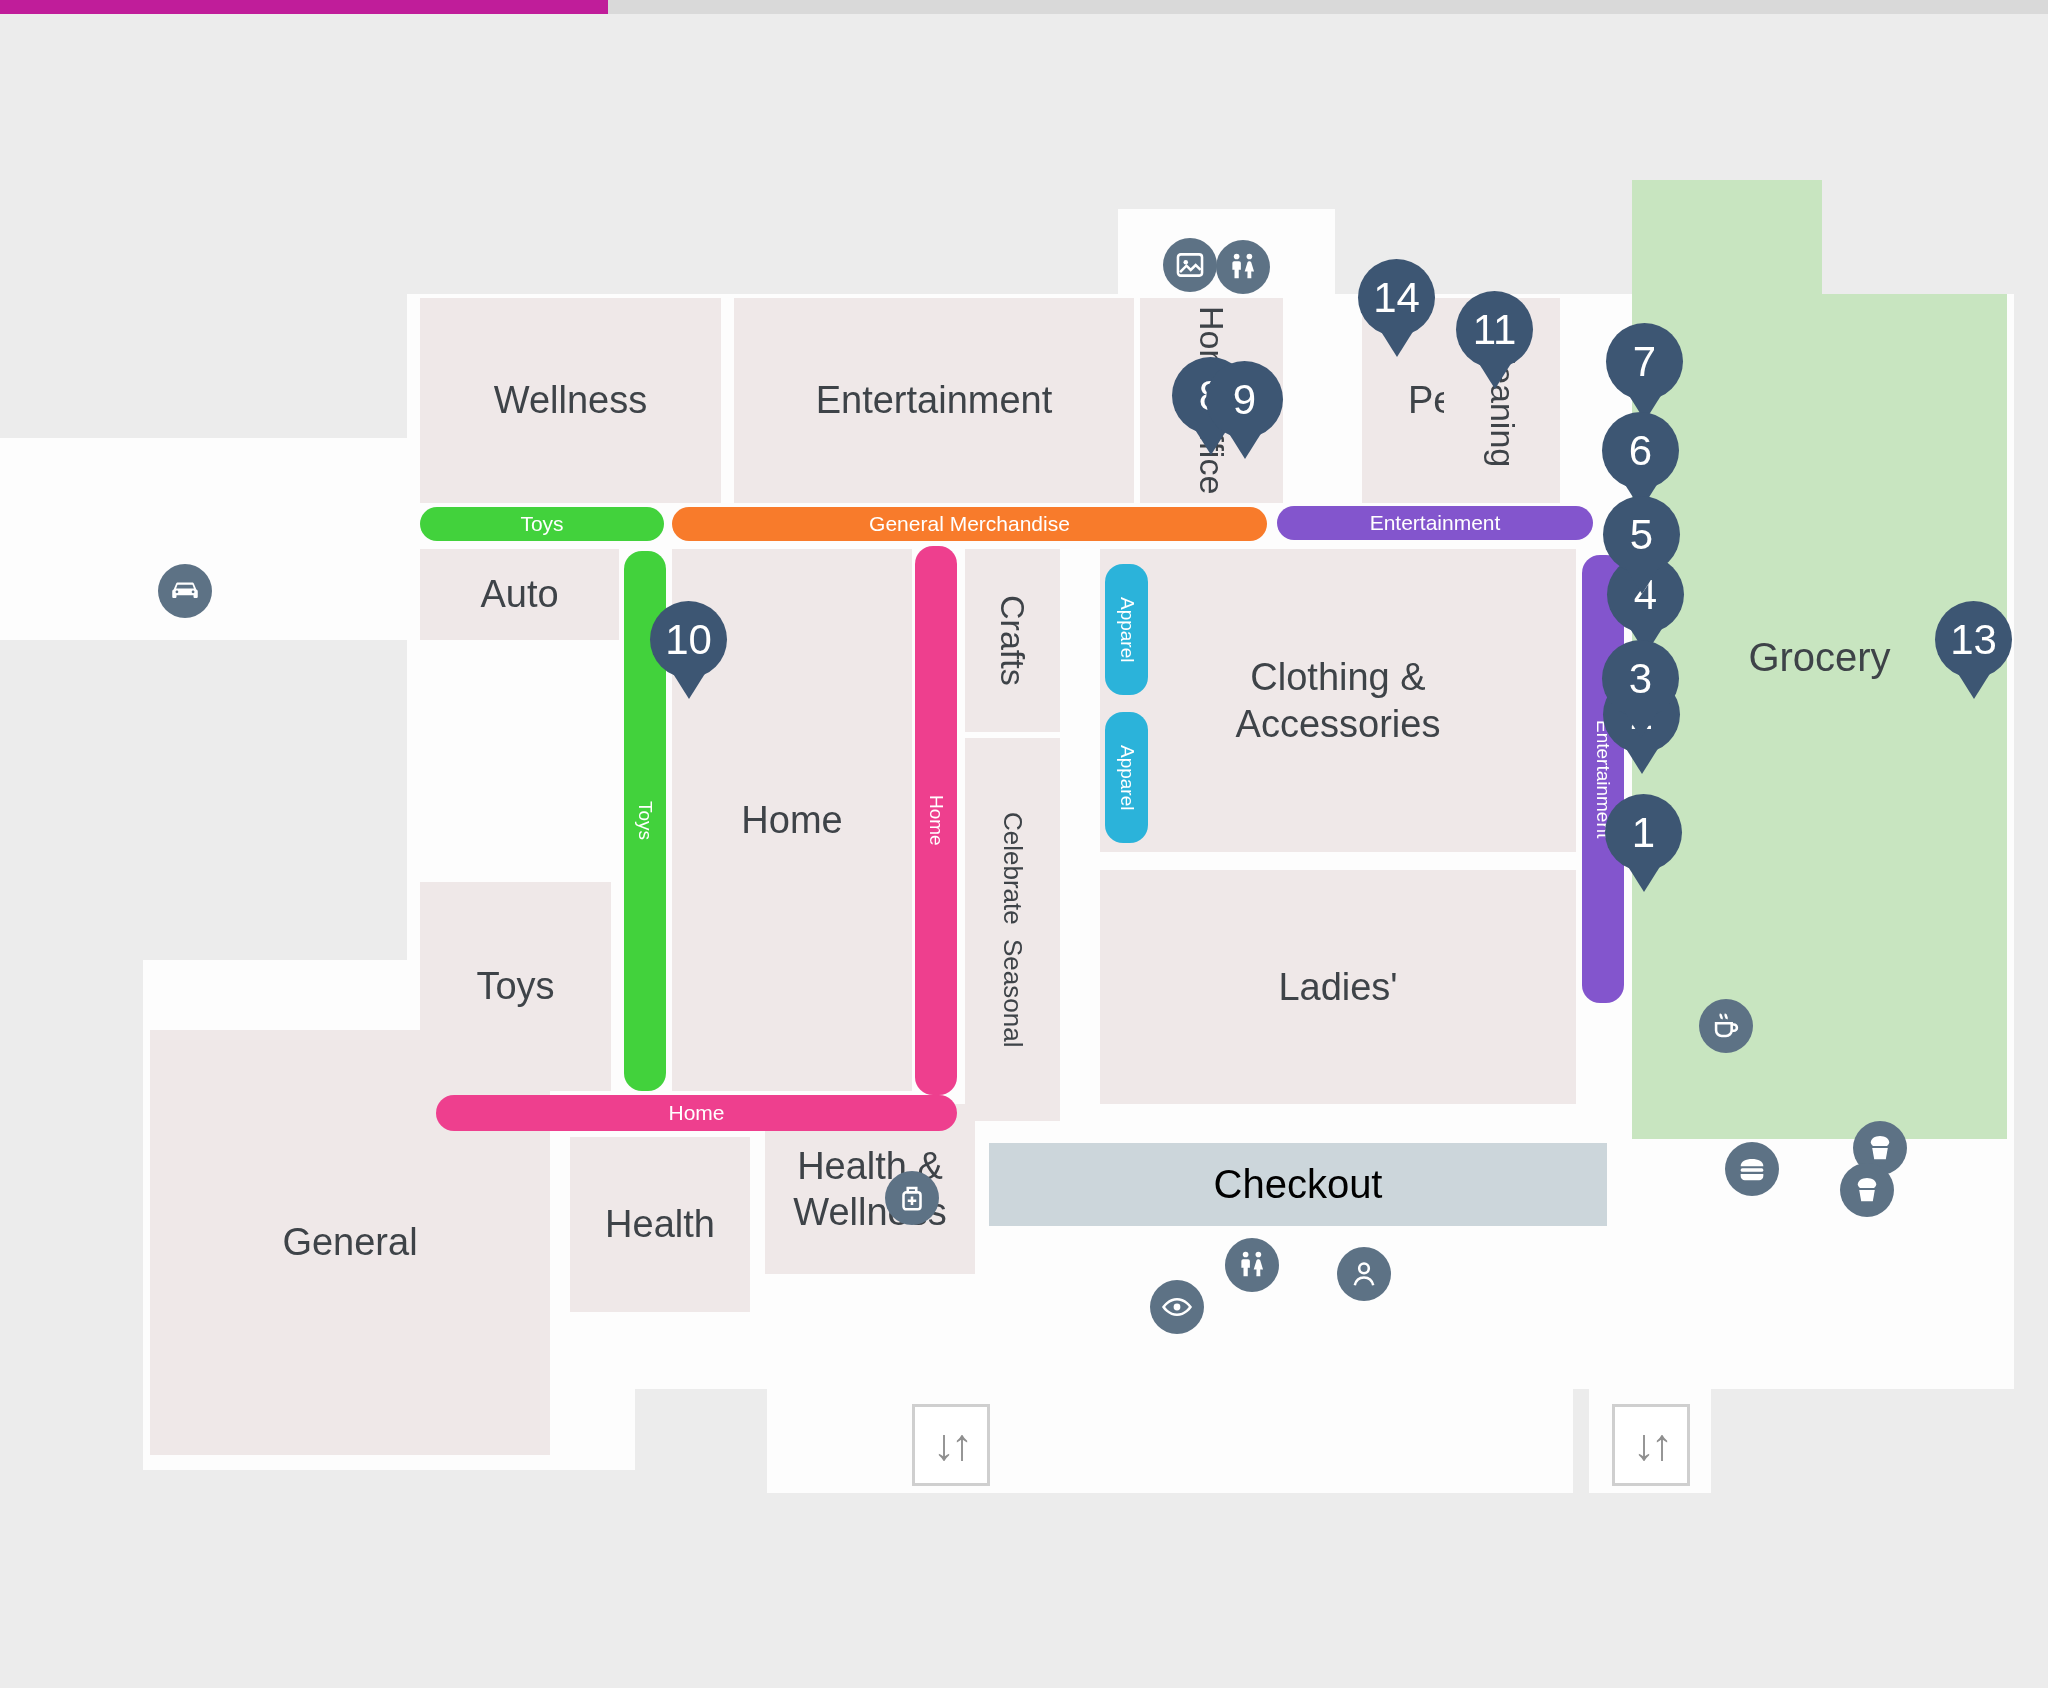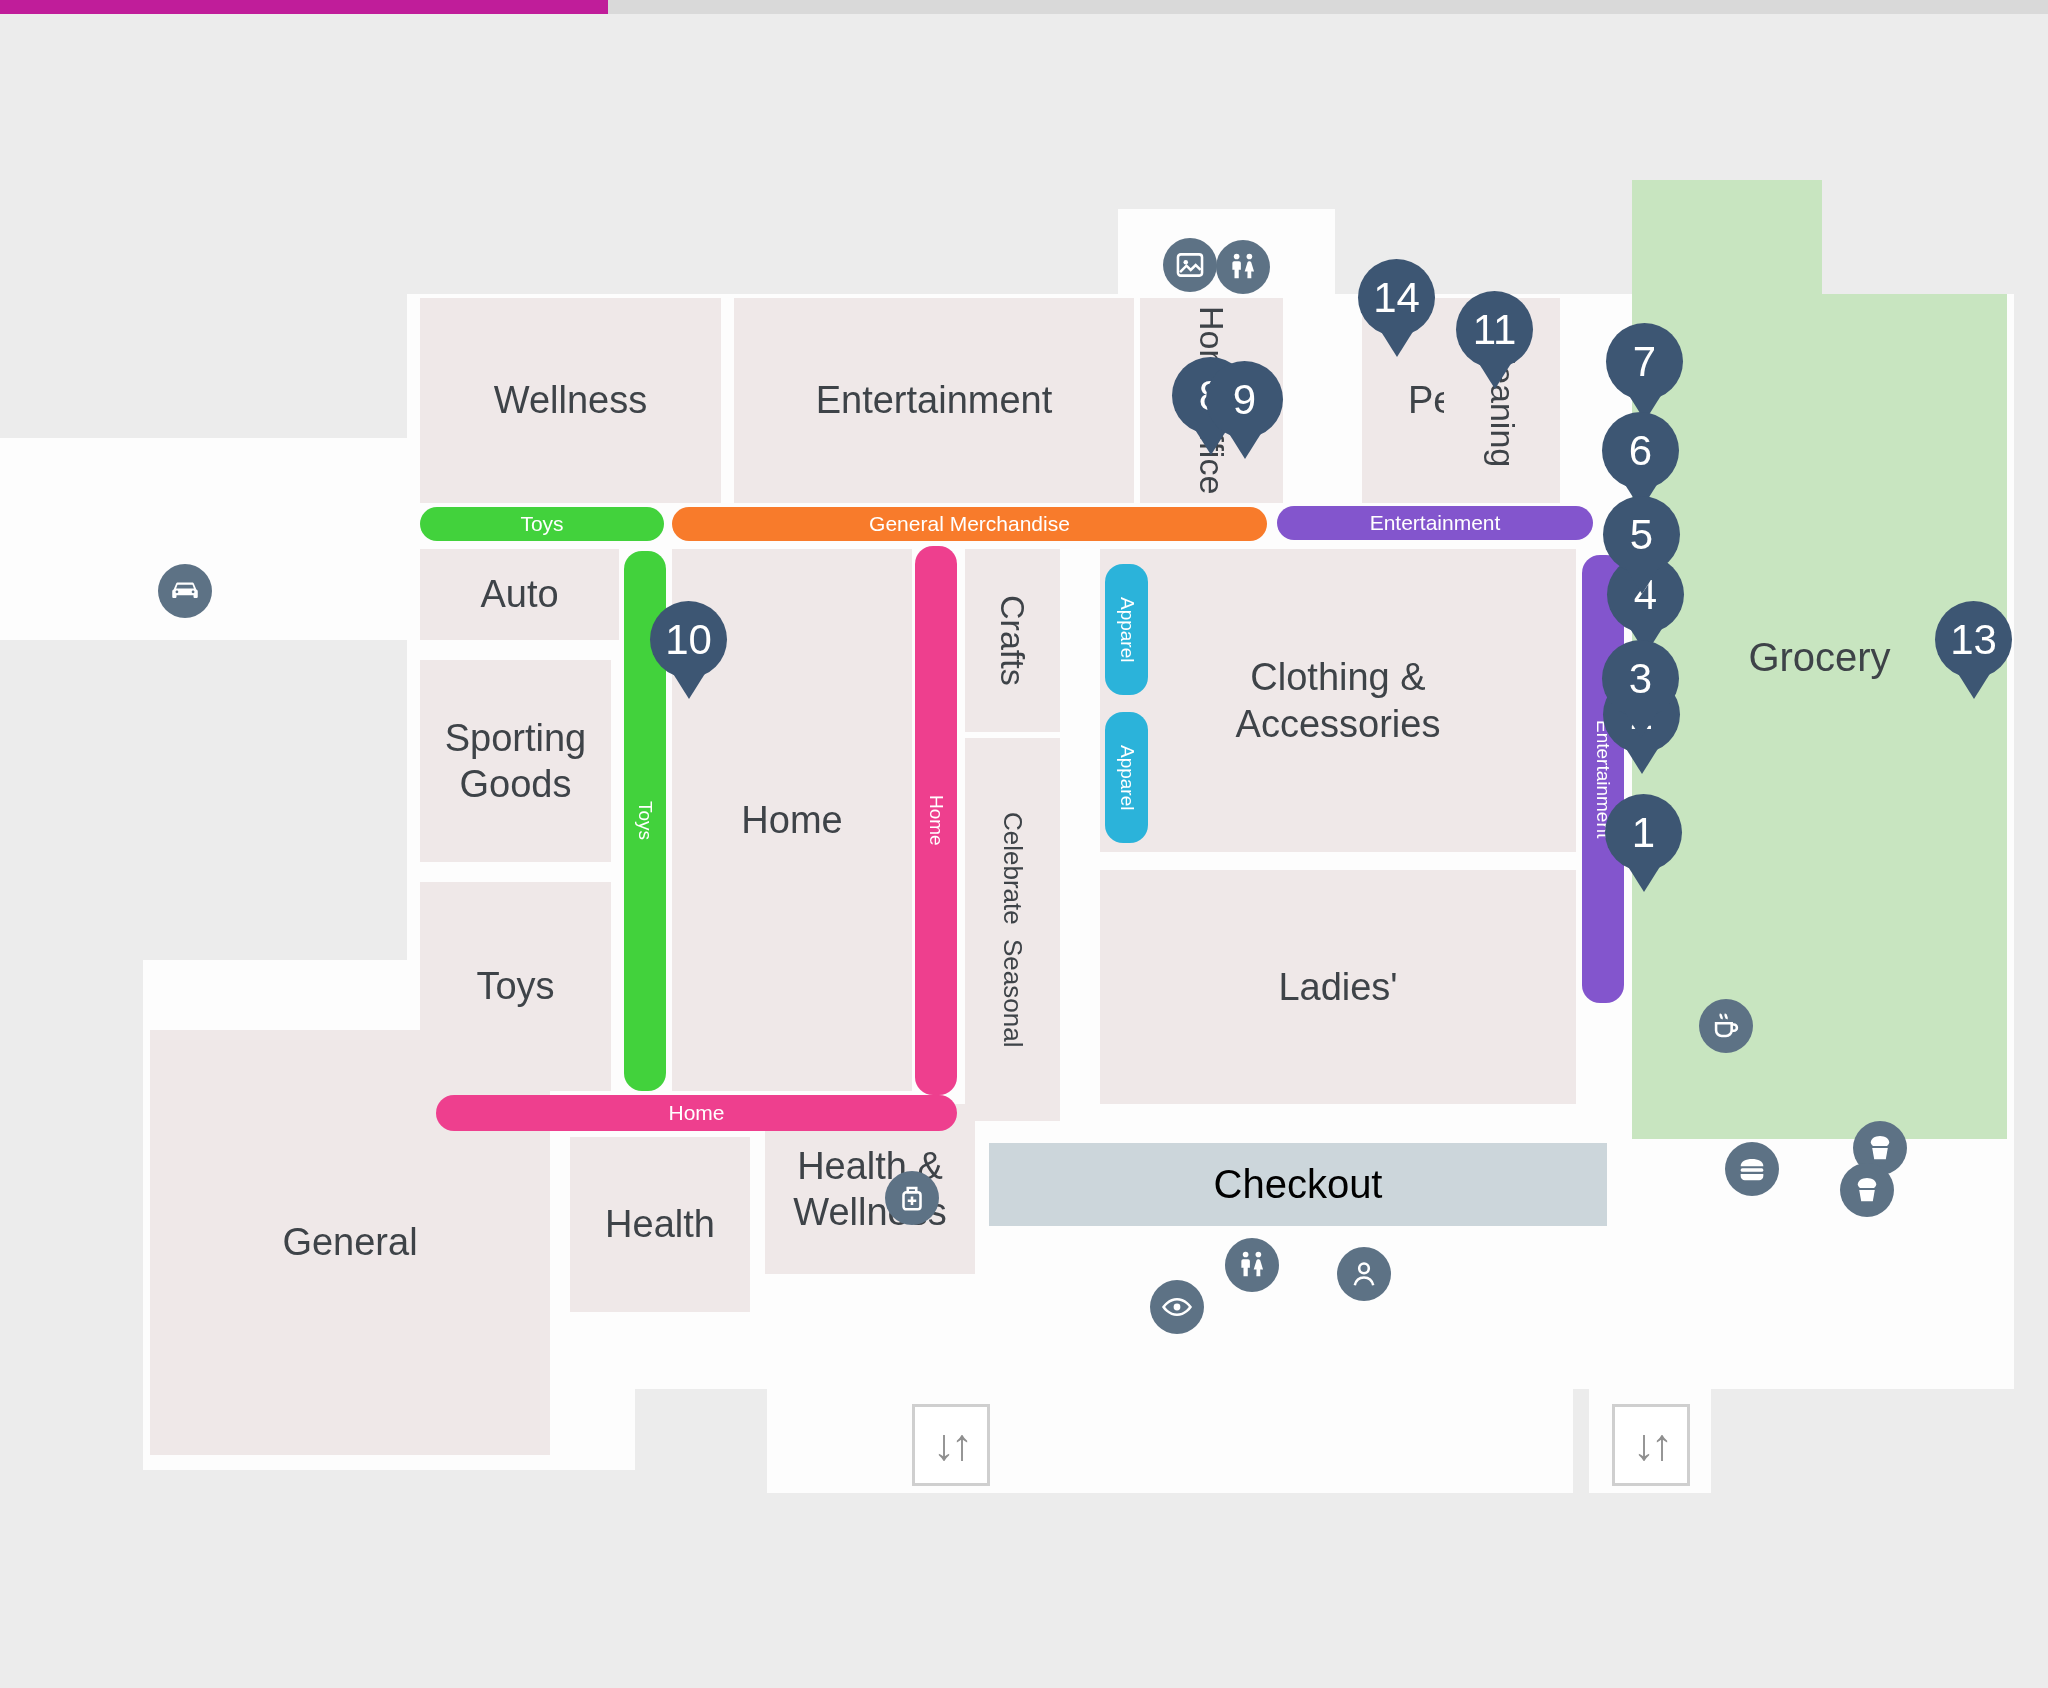--- a/index.html
+++ b/index.html
@@ -67,23 +67,20 @@
   </div>
   <div class="dept" style="left:1362px;top:298px;width:149px;height:205px;">
     <span>Pet</span>
   </div>
   <div class="dept" style="left:1444px;top:298px;width:116px;height:205px;">
     <span class="vlab">Cleaning</span>
   </div>
   <div class="dept" style="left:420px;top:549px;width:199px;height:91px;">
     <span>Auto</span>
   </div>
-  <div class="dept" style="left:420px;top:660px;width:191px;height:202px;">
-    <span>Sporting Goods</span>
-  </div>
   <div class="dept" style="left:420px;top:882px;width:191px;height:209px;">
     <span>Toys</span>
   </div>
   <div class="dept" style="left:672px;top:549px;width:240px;height:542px;">
     <span>Home</span>
   </div>
   <div class="dept" style="left:965px;top:549px;width:95px;height:183px;">
     <span class="vlab">Crafts</span>
   </div>
   <div class="dept vstack" style="left:965px;top:738px;width:95px;height:383px;">

